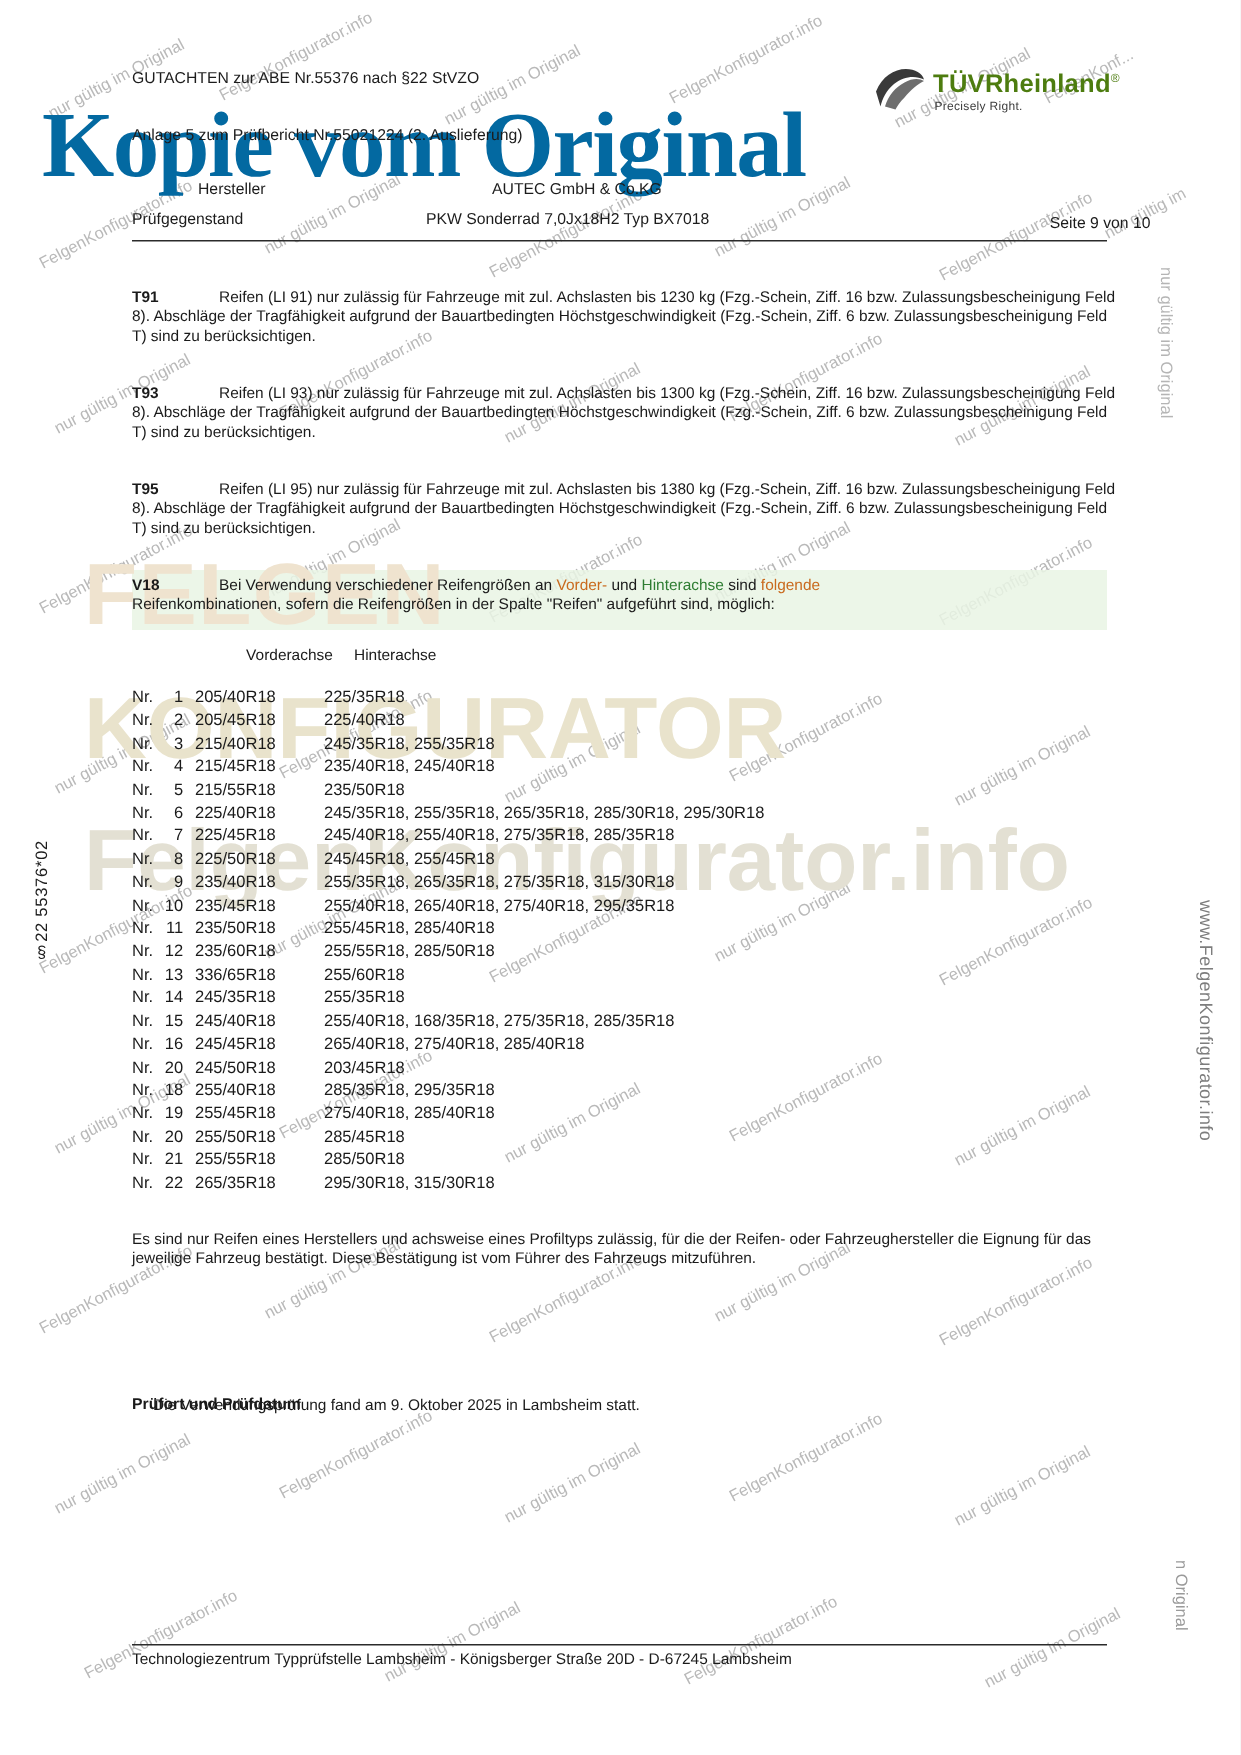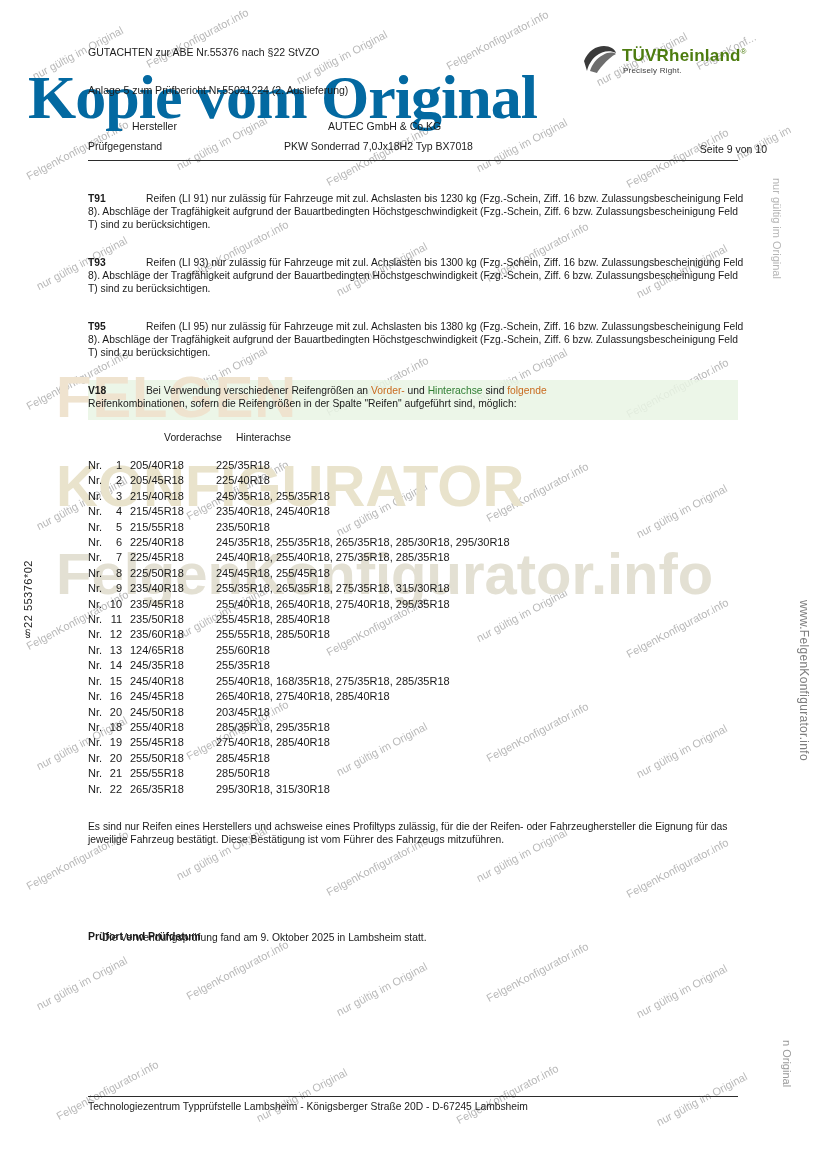--- a/index.html
+++ b/index.html
@@ -356,21 +356,21 @@
       <div class="row"><span class="nr"><span>Nr.</span><span class="nrnum">3</span></span><span class="va">215/40R18</span><span class="ha">245/35R18, 255/35R18</span></div>
       <div class="row"><span class="nr"><span>Nr.</span><span class="nrnum">4</span></span><span class="va">215/45R18</span><span class="ha">235/40R18, 245/40R18</span></div>
       <div class="row"><span class="nr"><span>Nr.</span><span class="nrnum">5</span></span><span class="va">215/55R18</span><span class="ha">235/50R18</span></div>
       <div class="row"><span class="nr"><span>Nr.</span><span class="nrnum">6</span></span><span class="va">225/40R18</span><span class="ha">245/35R18, 255/35R18, 265/35R18, 285/30R18, 295/30R18</span></div>
       <div class="row"><span class="nr"><span>Nr.</span><span class="nrnum">7</span></span><span class="va">225/45R18</span><span class="ha">245/40R18, 255/40R18, 275/35R18, 285/35R18</span></div>
       <div class="row"><span class="nr"><span>Nr.</span><span class="nrnum">8</span></span><span class="va">225/50R18</span><span class="ha">245/45R18, 255/45R18</span></div>
       <div class="row"><span class="nr"><span>Nr.</span><span class="nrnum">9</span></span><span class="va">235/40R18</span><span class="ha">255/35R18, 265/35R18, 275/35R18, 315/30R18</span></div>
       <div class="row"><span class="nr"><span>Nr.</span><span class="nrnum">10</span></span><span class="va">235/45R18</span><span class="ha">255/40R18, 265/40R18, 275/40R18, 295/35R18</span></div>
       <div class="row"><span class="nr"><span>Nr.</span><span class="nrnum">11</span></span><span class="va">235/50R18</span><span class="ha">255/45R18, 285/40R18</span></div>
       <div class="row"><span class="nr"><span>Nr.</span><span class="nrnum">12</span></span><span class="va">235/60R18</span><span class="ha">255/55R18, 285/50R18</span></div>
-      <div class="row"><span class="nr"><span>Nr.</span><span class="nrnum">13</span></span><span class="va">124/65R18</span><span class="ha">255/60R18</span></div>
+      <div class="row"><span class="nr"><span>Nr.</span><span class="nrnum">13</span></span><span class="va">336/65R18</span><span class="ha">255/60R18</span></div>
       <div class="row"><span class="nr"><span>Nr.</span><span class="nrnum">14</span></span><span class="va">245/35R18</span><span class="ha">255/35R18</span></div>
       <div class="row"><span class="nr"><span>Nr.</span><span class="nrnum">15</span></span><span class="va">245/40R18</span><span class="ha">255/40R18, 168/35R18, 275/35R18, 285/35R18</span></div>
       <div class="row"><span class="nr"><span>Nr.</span><span class="nrnum">16</span></span><span class="va">245/45R18</span><span class="ha">265/40R18, 275/40R18, 285/40R18</span></div>
       <div class="row"><span class="nr"><span>Nr.</span><span class="nrnum">20</span></span><span class="va">245/50R18</span><span class="ha">203/45R18</span></div>
       <div class="row"><span class="nr"><span>Nr.</span><span class="nrnum">18</span></span><span class="va">255/40R18</span><span class="ha">285/35R18, 295/35R18</span></div>
       <div class="row"><span class="nr"><span>Nr.</span><span class="nrnum">19</span></span><span class="va">255/45R18</span><span class="ha">275/40R18, 285/40R18</span></div>
       <div class="row"><span class="nr"><span>Nr.</span><span class="nrnum">20</span></span><span class="va">255/50R18</span><span class="ha">285/45R18</span></div>
       <div class="row"><span class="nr"><span>Nr.</span><span class="nrnum">21</span></span><span class="va">255/55R18</span><span class="ha">285/50R18</span></div>
       <div class="row"><span class="nr"><span>Nr.</span><span class="nrnum">22</span></span><span class="va">265/35R18</span><span class="ha">295/30R18, 315/30R18</span></div>
     </div>

